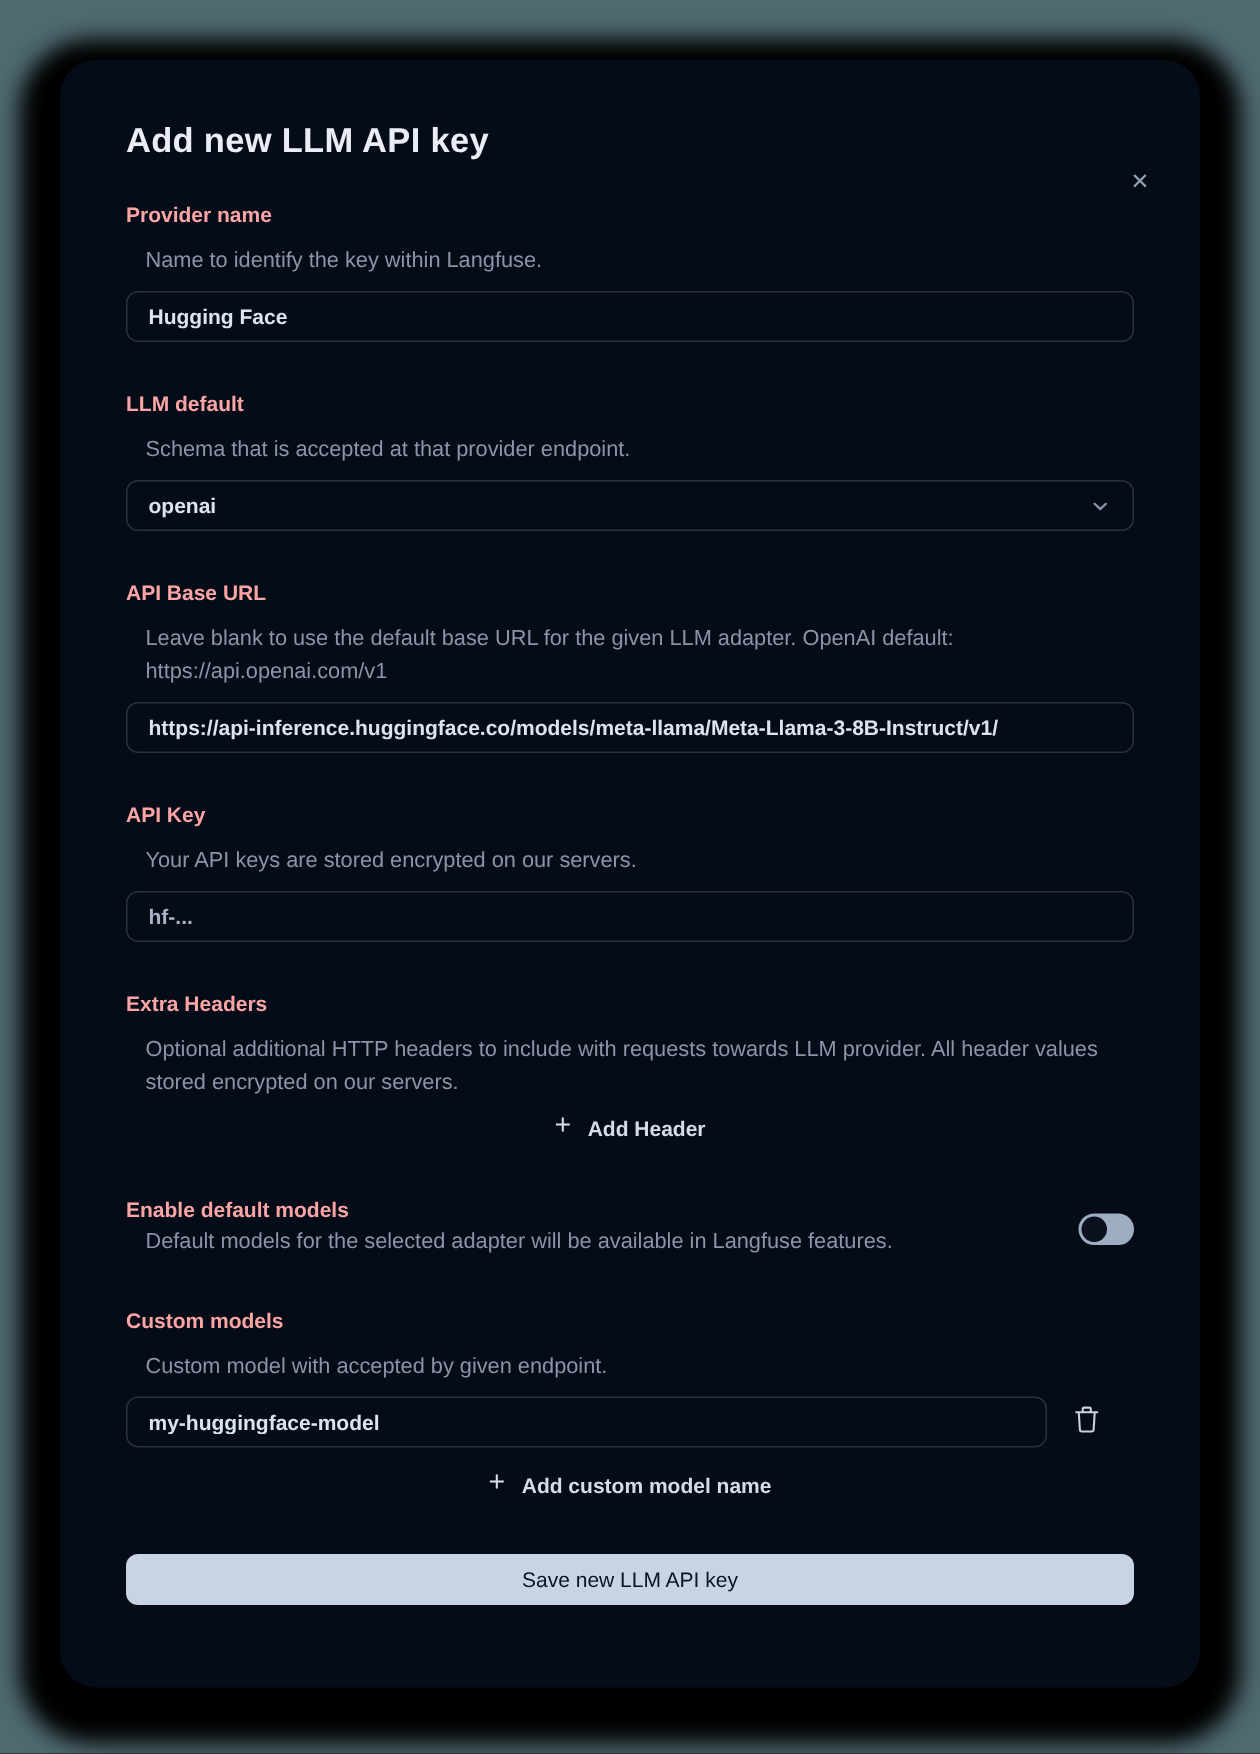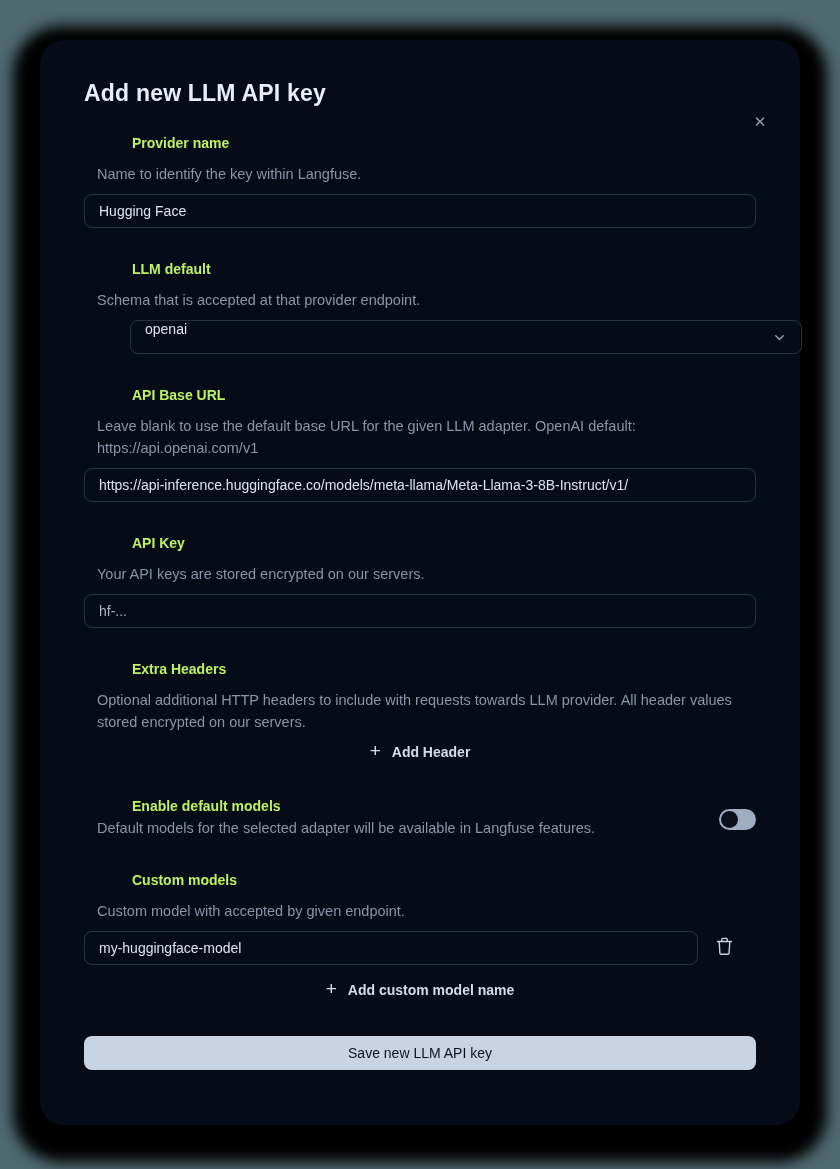--- a/index.html
+++ b/index.html
@@ -37,52 +37,52 @@
   }
   h1.dialog-title {
     color:#e9eef6;
     font-size:23px;
     font-weight:700;
     letter-spacing:.2px;
     margin-bottom:28px;
   }
   .field { margin-bottom:33px; }
   .field-label {
-    color:#bef264;
+    color:#fca5a5;
     font-size:14px;
     font-weight:700;
     margin-bottom:12px;
-    margin-left:48px;
   }
   .field-desc {
     color:#8a95a8;
     font-size:14.5px;
     line-height:22px;
     margin-bottom:9px;
     margin-left:13px;
   }
   .text-input {
     width:100%;
     height:34px;
     background:transparent;
     border:1px solid #273144;
     border-radius:8px;
     padding:0 14px;
     color:#dde4ef;
     font-size:14px;
     font-family:"Liberation Sans", sans-serif;
     outline:none;
     display:block;
+    font-weight:bold;
   }
   .text-input::placeholder { color:#a9b4c6; opacity:1; }
   .select {
     display:flex;
+    align-items:center;
     justify-content:space-between;
     cursor:pointer;
-    margin-left:46px;
   }
   .select .chev { display:flex; align-items:center; color:#8a95a8; }
   .ghost-btn {
     display:flex;
     align-items:center;
     gap:11px;
     margin:0 auto;
     background:none; border:none;
     color:#d5dde9;
     font-size:14px;

